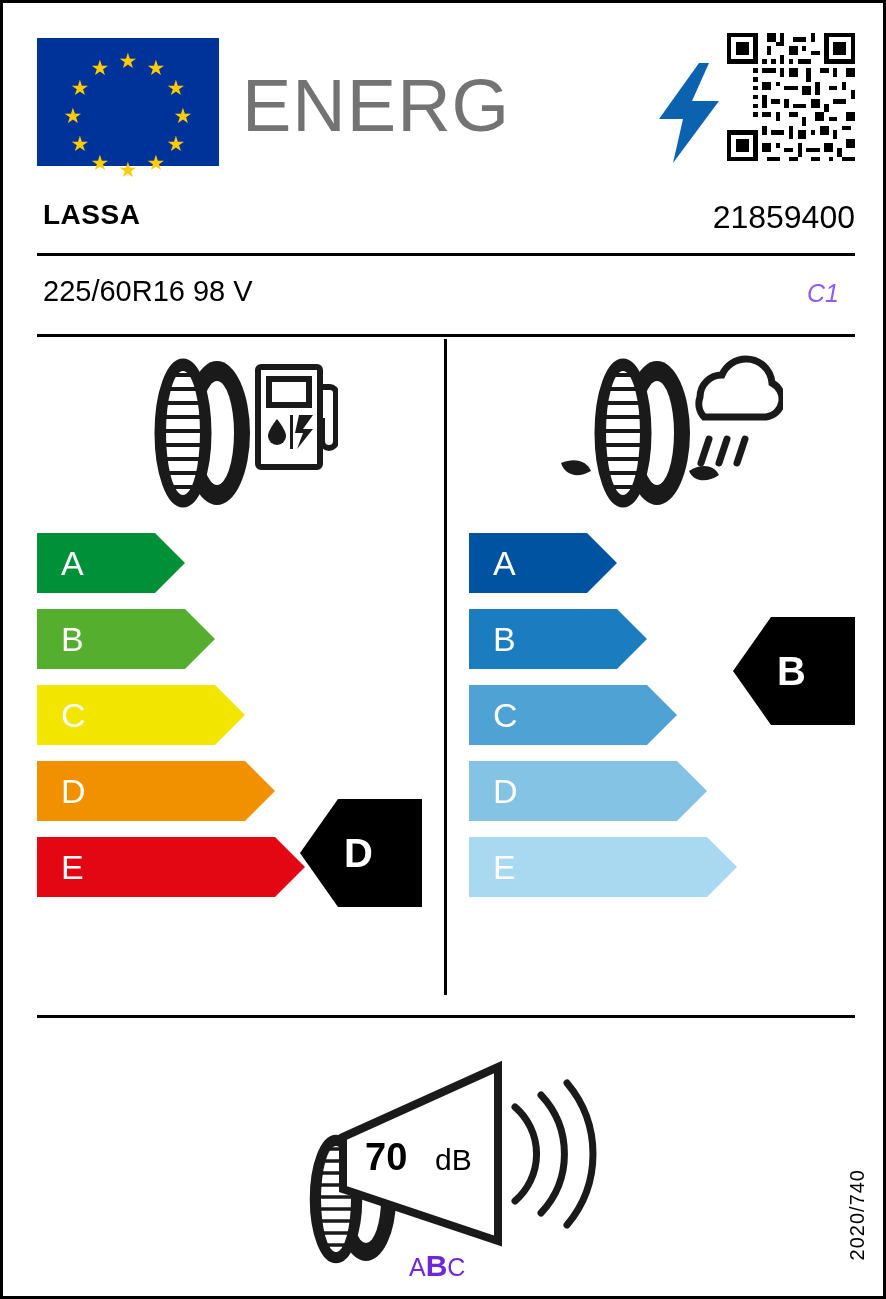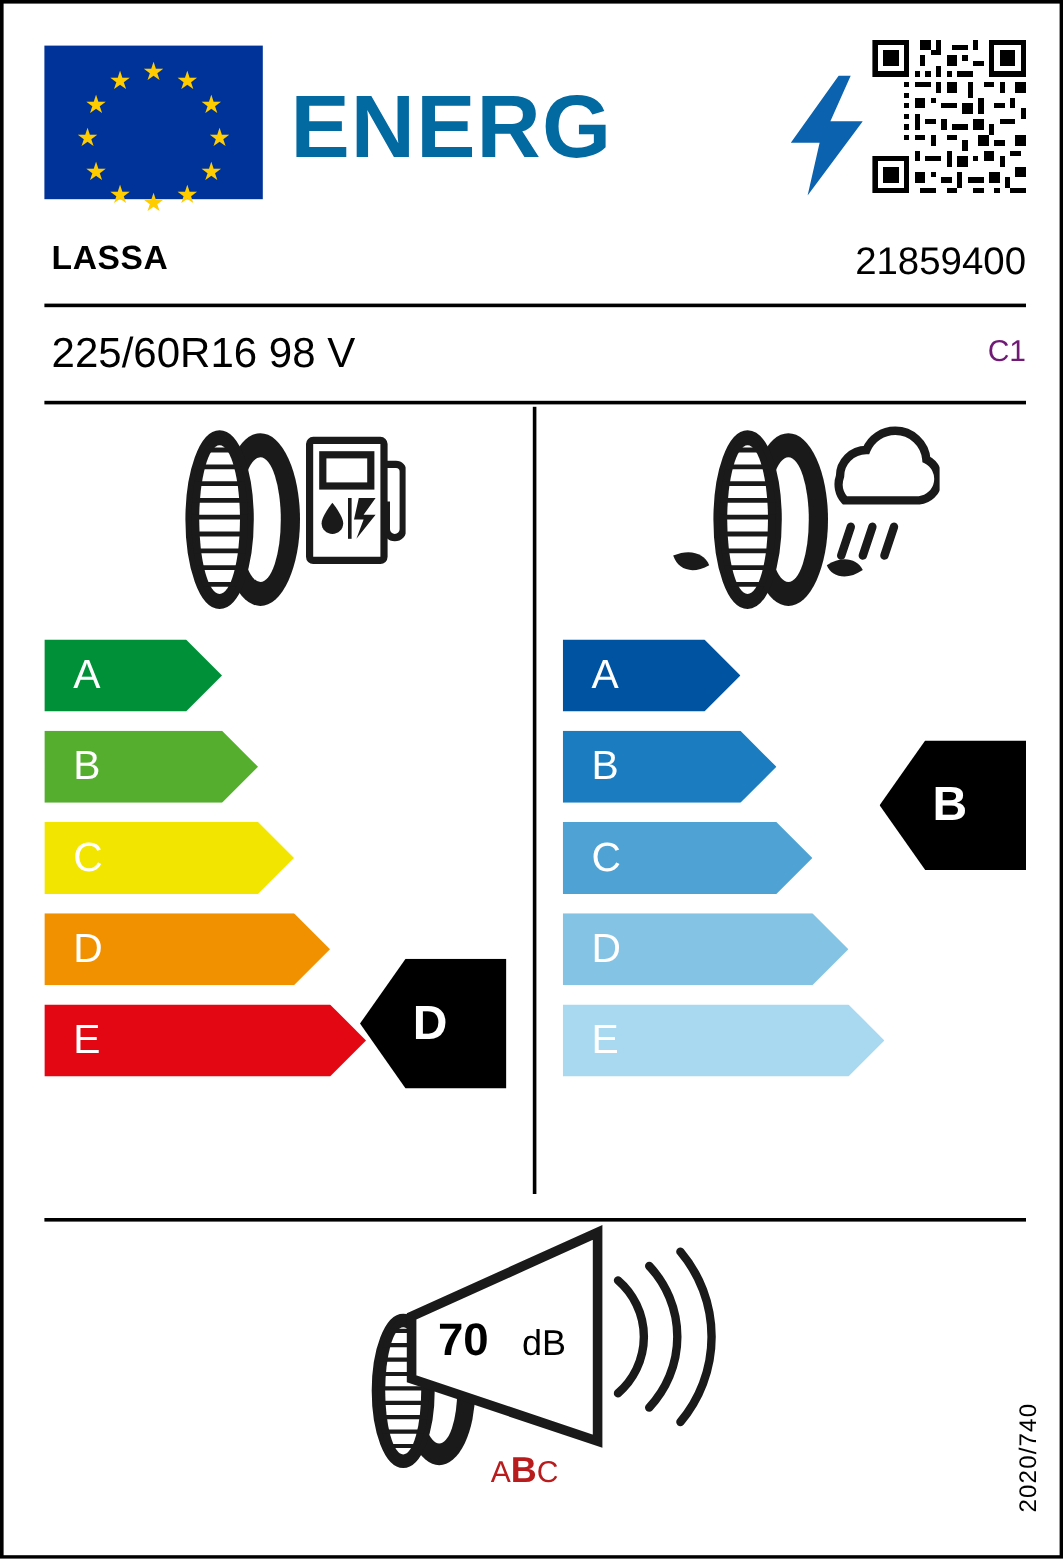--- a/index.html
+++ b/index.html
@@ -34,23 +34,23 @@
     color: #FFCC00;
     font-size: 21px;
     line-height: 21px;
     width: 22px; height: 22px;
     text-align: center;
   }
   .energy-word {
     position: absolute;
     left: 205px; top: 36px;
     font-size: 74px;
-    font-weight: bold;
+    font-weight: normal;
     letter-spacing: 1px;
-    color: #0369a1;
+    color: #737373;
     line-height: 74px;
     font-family: "Liberation Sans", sans-serif;
   }
   .bolt {
     position: absolute;
     left: 622px; top: 30px;
     width: 60px; height: 100px;
   }
   .qr {
     position: absolute;
@@ -77,25 +77,25 @@
   .hr-1 {
     position: absolute; left: 34px; top: 250px;
     width: 818px; height: 3px; background: #000;
   }
   .size-row {
     position: absolute; left: 34px; top: 272px;
     width: 818px; height: 46px;
   }
   .size {
     position: absolute; left: 6px; top: 0;
-    font-size: 35px; color: #000;
+    font-size: 29px; color: #000;
   }
   .class {
-    position: absolute; right: 0; top: 4px;
-    font-size: 25px; color: #701a75;
+    position: absolute; right: 16px; top: 4px;
+    font-size: 25px; color: #8b5cf6; font-style: italic;
   }
   .hr-2 {
     position: absolute; left: 34px; top: 331px;
     width: 818px; height: 3px; background: #000;
   }
   .hr-3 {
     position: absolute; left: 34px; top: 1012px;
     width: 818px; height: 3px; background: #000;
   }
   .v-divider {
@@ -139,41 +139,41 @@
     left: 44px; top: 50%;
     transform: translateY(-50%);
     color: #fff;
     font-size: 40px;
     font-weight: bold;
   }
 
   
   .noise {
     position: absolute;
-    left: 280px; top: 1016px;
+    left: 280px; top: 1056px;
     width: 330px; height: 230px;
   }
   .db-value {
     position: absolute;
     left: 82px; top: 77px;
     font-size: 38px;
     font-weight: bold;
     color: #000;
   }
   .db-unit {
     position: absolute;
     left: 152px; top: 84px;
     font-size: 30px;
     color: #000;
   }
   .noise-classes {
     position: absolute;
     left: 126px; top: 190px;
     font-size: 25px;
-    color: #b91c1c;
+    color: #6d28d9;
   }
   .noise-classes .nc-active {
     font-size: 30px;
     font-weight: bold;
   }
 
   .year {
     position: absolute;
     right: 14px; bottom: 36px;
     font-size: 20px;

